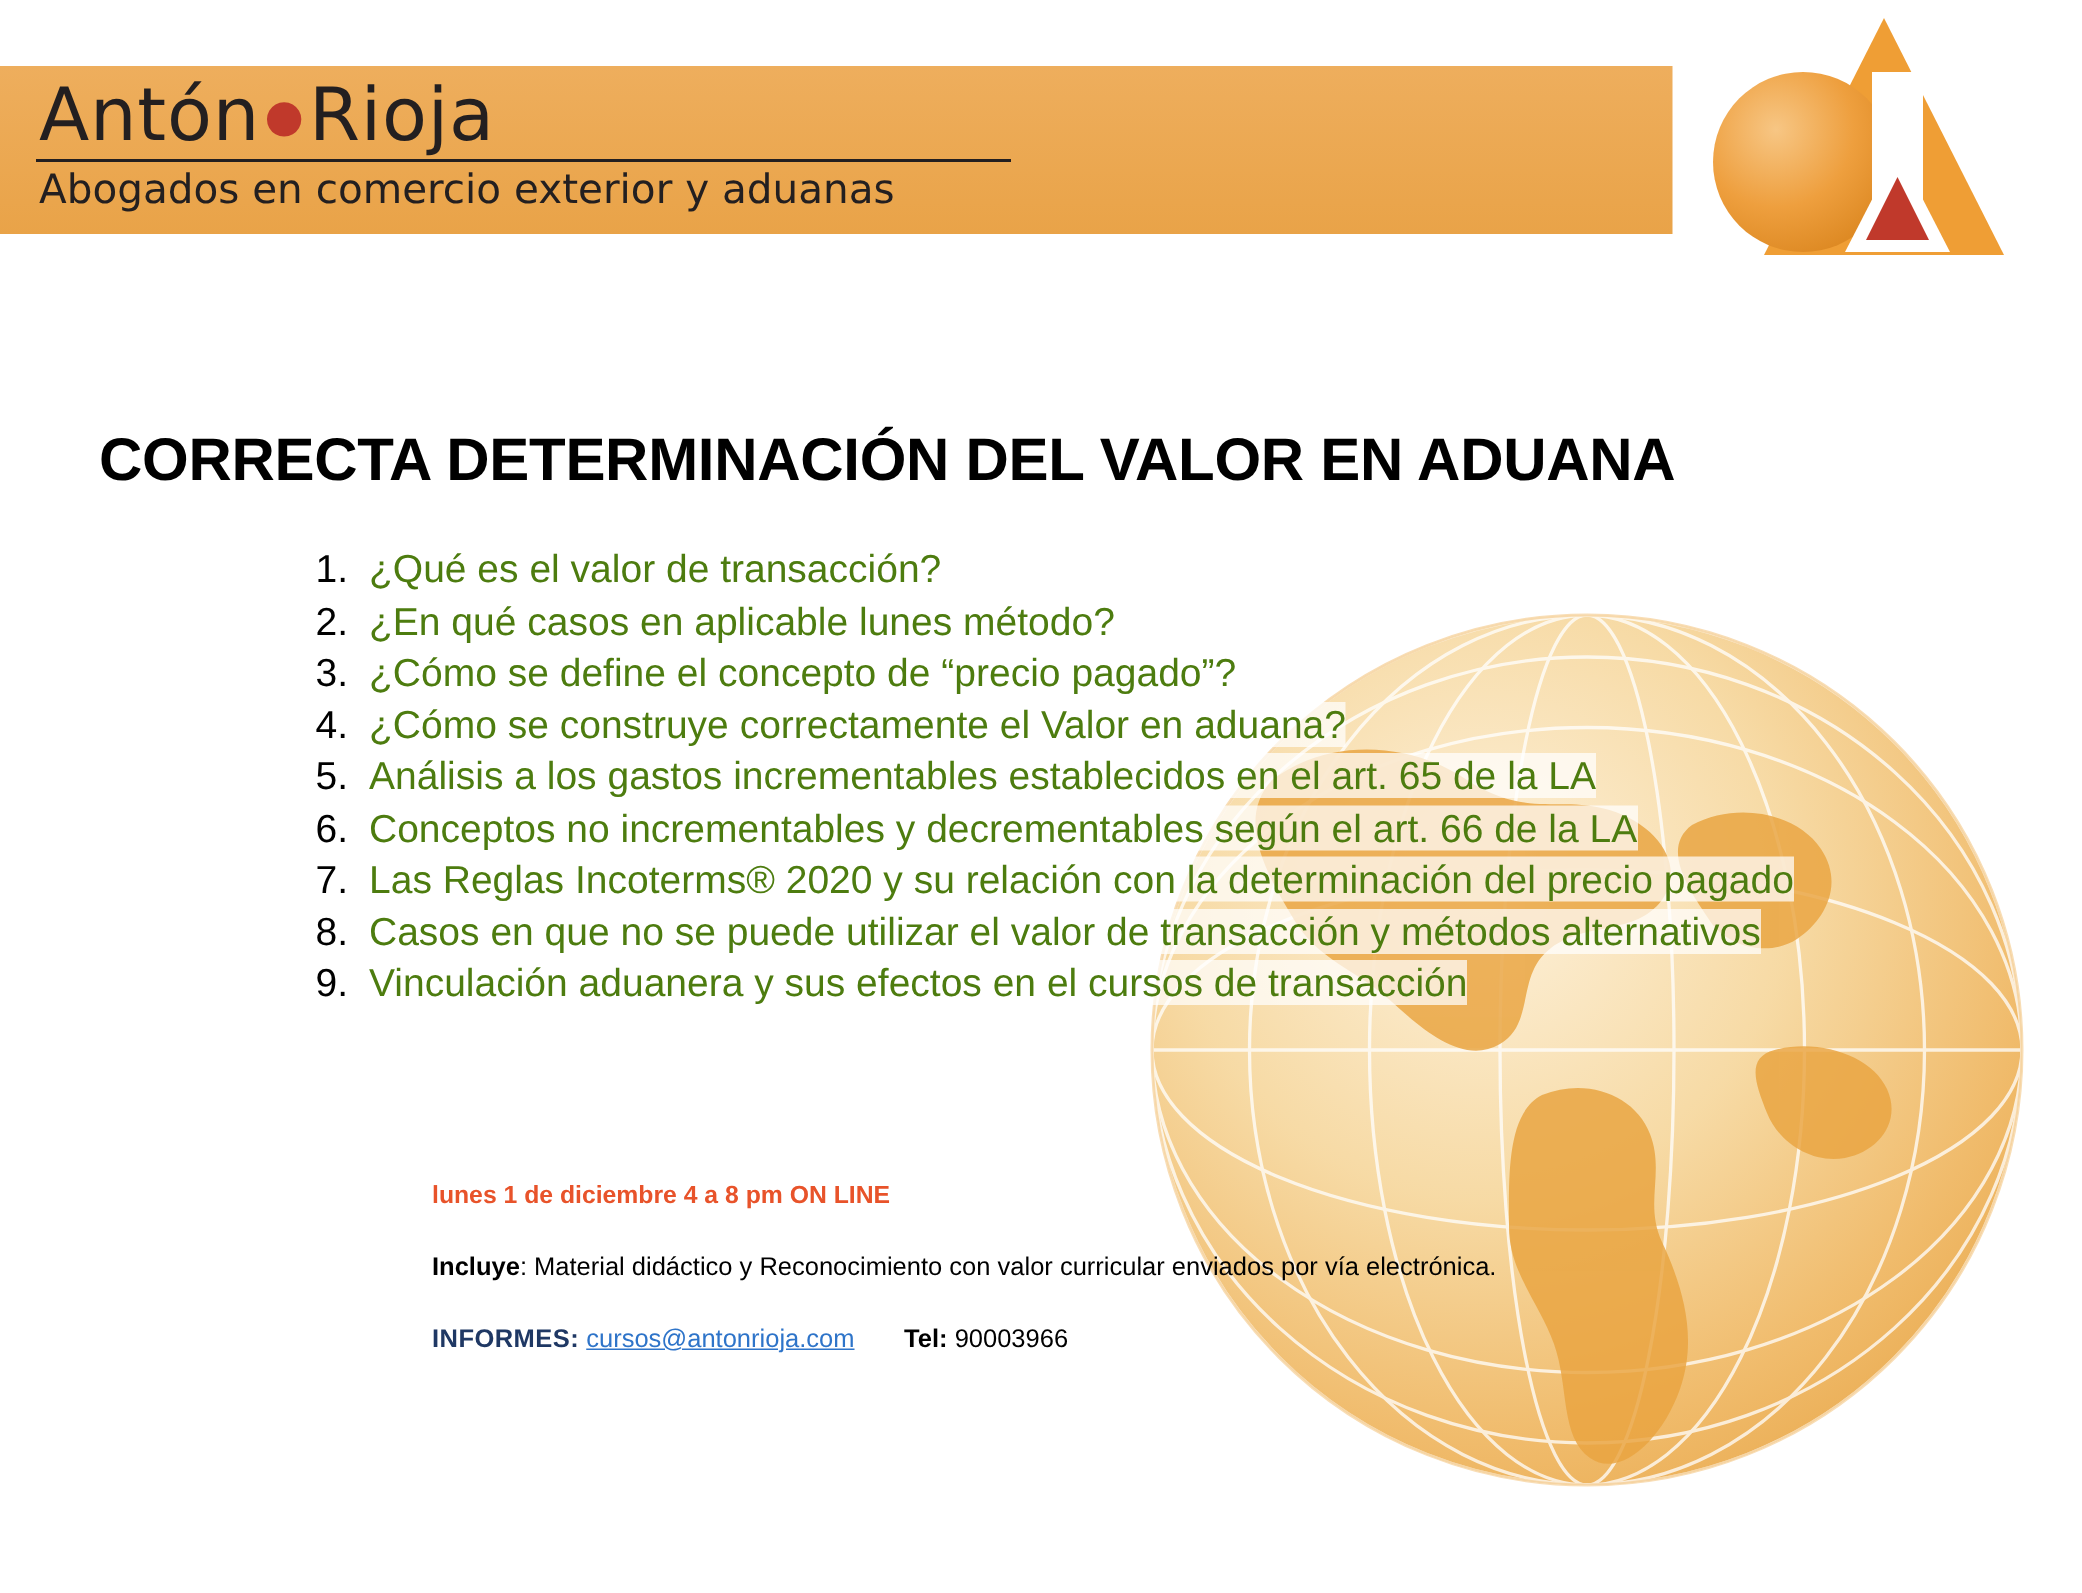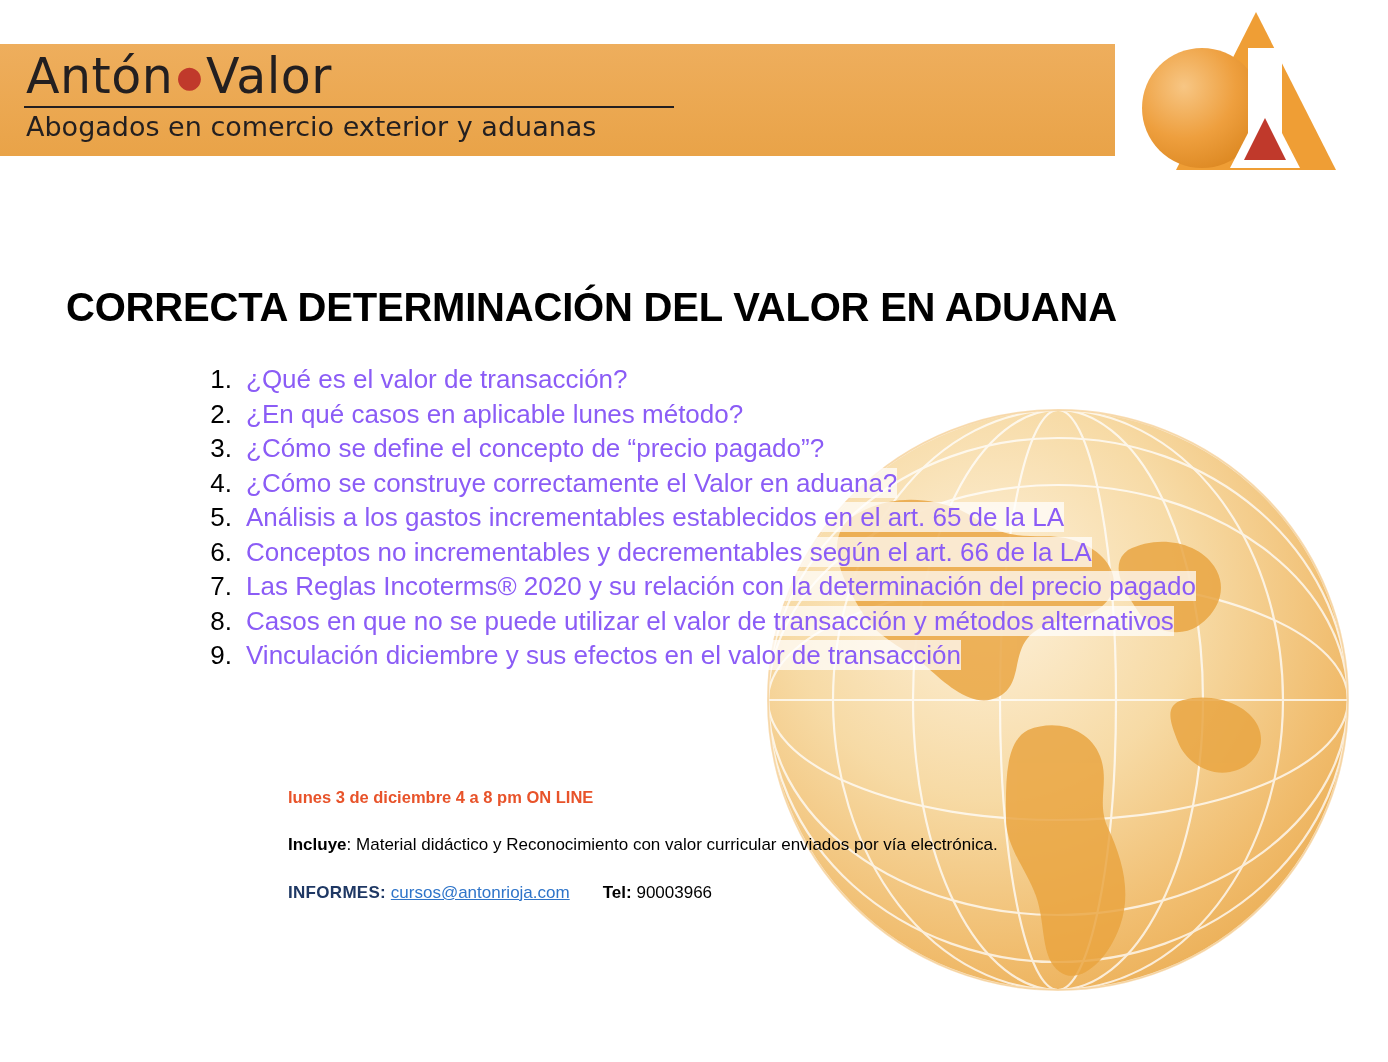--- a/index.html
+++ b/index.html
@@ -111,21 +111,21 @@
     margin: 0;
     padding: 0;
     counter-reset: agenda;
   }
   .agenda li {
     counter-increment: agenda;
     position: relative;
     padding-left: 50px;
     font-size: 26px;
     line-height: 34.5px;
-    color: #8b5cf6;
+    color: #4d7c0f;
     margin-bottom: 0;
   }
   .agenda li::before {
     content: counter(agenda) ".";
     position: absolute;
     left: 6px;
     top: 0;
     width: 30px;
     text-align: right;
     font-size: 26px;
@@ -215,21 +215,21 @@
                C504 538 500 530 520 520 Z"></path>
     </g>
     <circle cx="330" cy="300" r="290" fill="none" stroke="#f3c784" stroke-width="2" opacity="0.6"></circle>
   </svg>
 </div>
 
 <div class="header">
   <div class="header-bar"></div>
 
   <div class="brand-name">
-    <span>Antón</span><span class="brand-dot">●</span><span>Valor</span>
+    <span>Antón</span><span class="brand-dot">●</span><span>Rioja</span>
   </div>
   <div class="brand-rule"></div>
   <div class="brand-sub">Abogados en comercio exterior y aduanas</div>
 
   <div class="logo-mark">
     <svg width="220" height="170" viewBox="0 0 220 170" xmlns="http://www.w3.org/2000/svg">
       <defs>
         <radialGradient id="ballg" cx="35%" cy="32%" r="72%">
           <stop offset="0%" stop-color="#f7c684"></stop>
           <stop offset="60%" stop-color="#ee9f3e"></stop>
@@ -249,25 +249,25 @@
 
 <ol class="agenda">
   <li><span class="txt">¿Qué es el valor de transacción?</span></li>
   <li><span class="txt">¿En qué casos en aplicable lunes método?</span></li>
   <li><span class="txt">¿Cómo se define el concepto de “precio pagado”?</span></li>
   <li><span class="txt">¿Cómo se construye correctamente el Valor en aduana?</span></li>
   <li><span class="txt">Análisis a los gastos incrementables establecidos en el art. 65 de la LA</span></li>
   <li><span class="txt">Conceptos no incrementables y decrementables según el art. 66 de la LA</span></li>
   <li><span class="txt">Las Reglas Incoterms® 2020 y su relación con la determinación del precio pagado</span></li>
   <li><span class="txt">Casos en que no se puede utilizar el valor de transacción y métodos alternativos</span></li>
-  <li><span class="txt">Vinculación diciembre y sus efectos en el valor de transacción</span></li>
+  <li><span class="txt">Vinculación aduanera y sus efectos en el cursos de transacción</span></li>
 </ol>
 
 <div class="details">
-  <p class="date-line">lunes 3 de diciembre 4 a 8 pm  ON LINE</p>
+  <p class="date-line">lunes 1 de diciembre 4 a 8 pm  ON LINE</p>
 
 
 
   <p>
     <span class="b">Incluye</span><span>: Material didáctico y Reconocimiento con valor curricular enviados por vía electrónica.</span>
   </p>
 
   <p>
     <span class="informes-label">INFORMES:</span>
     <span class="mail">cursos@antonrioja.com</span>

